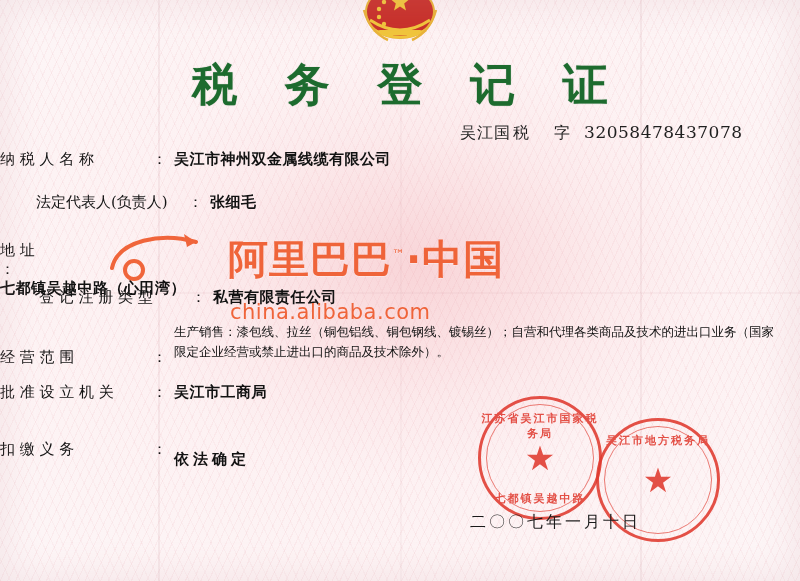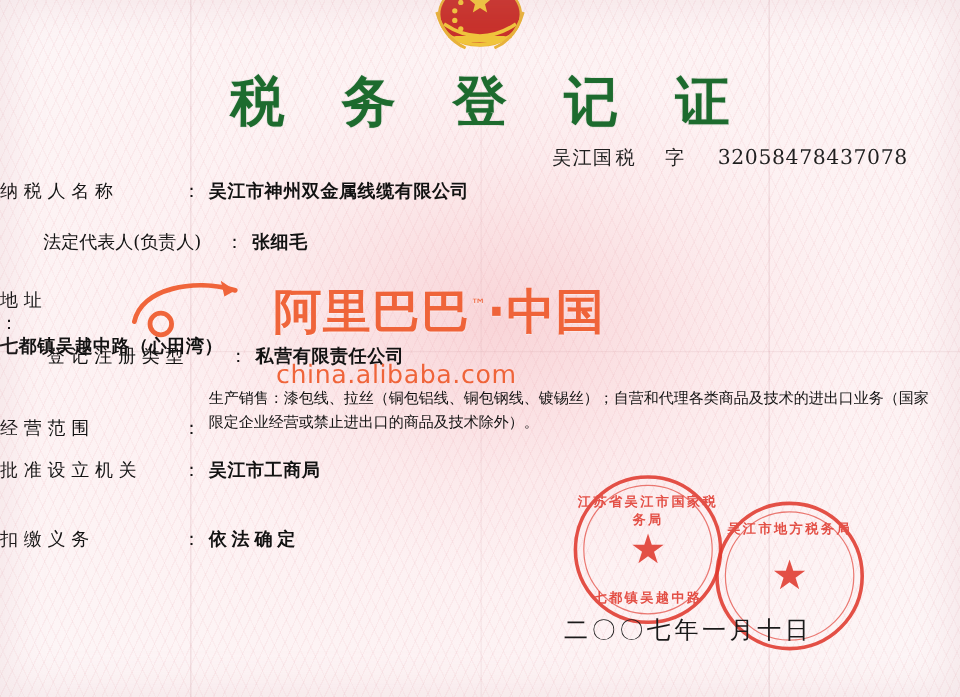--- a/index.html
+++ b/index.html
@@ -88,21 +88,21 @@
     display: flex;
     align-items: baseline;
     justify-content: flex-start;
     font-family: "DejaVu Serif", "Liberation Serif", serif;
     color: #1f1f1f;
     font-size: 16px;
     z-index: 4;
   }
   .certno .lbl1 { letter-spacing: 1px; font-family: Liberation Mono, monospace; }
   .certno .lbl2 { letter-spacing: 10px; margin-left: 2px; }
-  .certno .num { margin-left: 18px; letter-spacing: 0.5px; font-size: 17px; }
+  .certno .num { margin-left: 4px; letter-spacing: 0.5px; font-size: 17px; }
 
   
   .fields {
     position: absolute;
     top: 140px;
     left: 0;
     width: 800px;
     z-index: 4;
   }
   .row {
@@ -230,21 +230,21 @@
   .stamp .arc-top { top: 12px; }
   .stamp .arc-bot { bottom: 11px; }
   .stamp1 { left: 478px; top: 396px; text-decoration: underline; }
   .stamp2 { left: 596px; top: 418px; }
 
   .issue-date {
     position: absolute;
     left: 470px;
     top: 512px;
     font-family: Liberation Mono, monospace;
-    font-size: 20px;
+    font-size: 16px;
     letter-spacing: 3px;
     color: #1a1a1a;
     z-index: 6;
   }
 
   .edge-shadow {
     position: absolute;
     inset: 0;
     box-shadow: inset 0 0 40px rgba(200,150,158,0.20);
     pointer-events: none;
@@ -318,21 +318,21 @@
 
     <div class="row r6">
       <div class="label">批 准 设 立 机 关</div>
       <div class="colon">：</div>
       <div class="value">吴江市工商局</div>
     </div>
 
     <div class="row r7">
       <div class="label">扣 缴 义 务</div>
       <div class="colon">：</div>
-      <div class="value" style="letter-spacing:4px;">依法确定</div>
+      <div class="value" style="letter-spacing:4px;margin-top:10px;">依法确定</div>
     </div>
 
   </div>
 
   <div class="watermark">
     <svg class="wm-smile" viewBox="0 0 150 62">
       <path d="M8 42 C14 14, 58 6, 92 16" fill="none" stroke="#ef5a2c" stroke-width="4" stroke-linecap="round"></path>
       <path d="M92 16 l-12 -8 l3 13 z" fill="#ef5a2c"></path>
       <circle cx="30" cy="44" r="9" fill="none" stroke="#ef5a2c" stroke-width="4"></circle>
     </svg>

